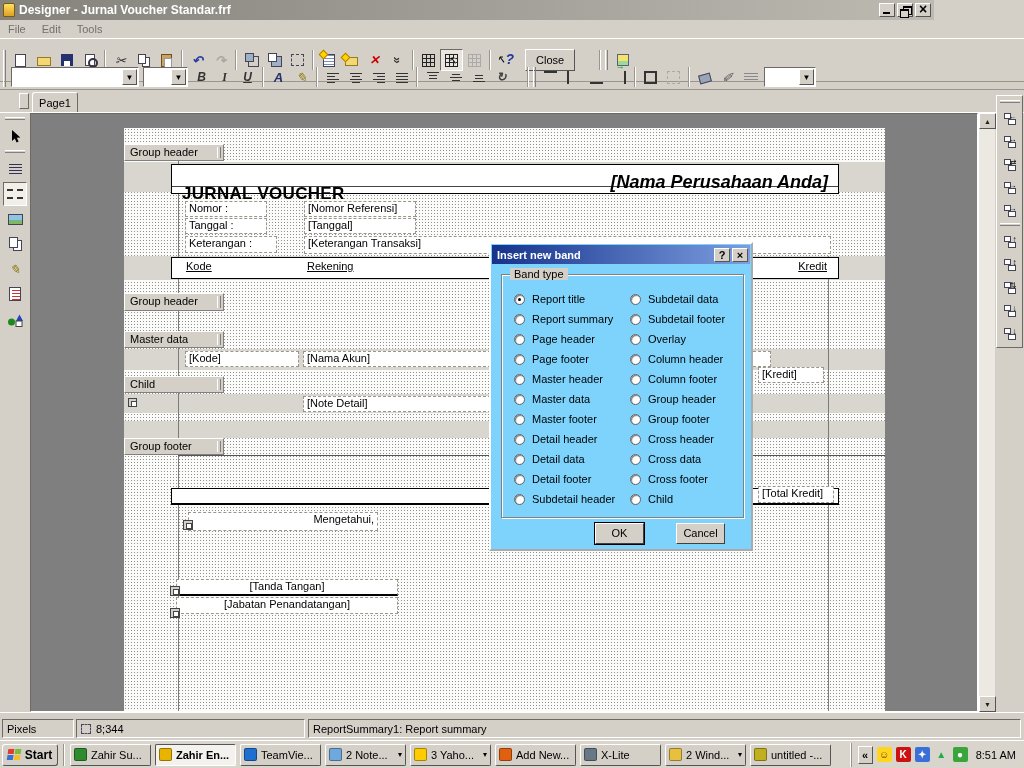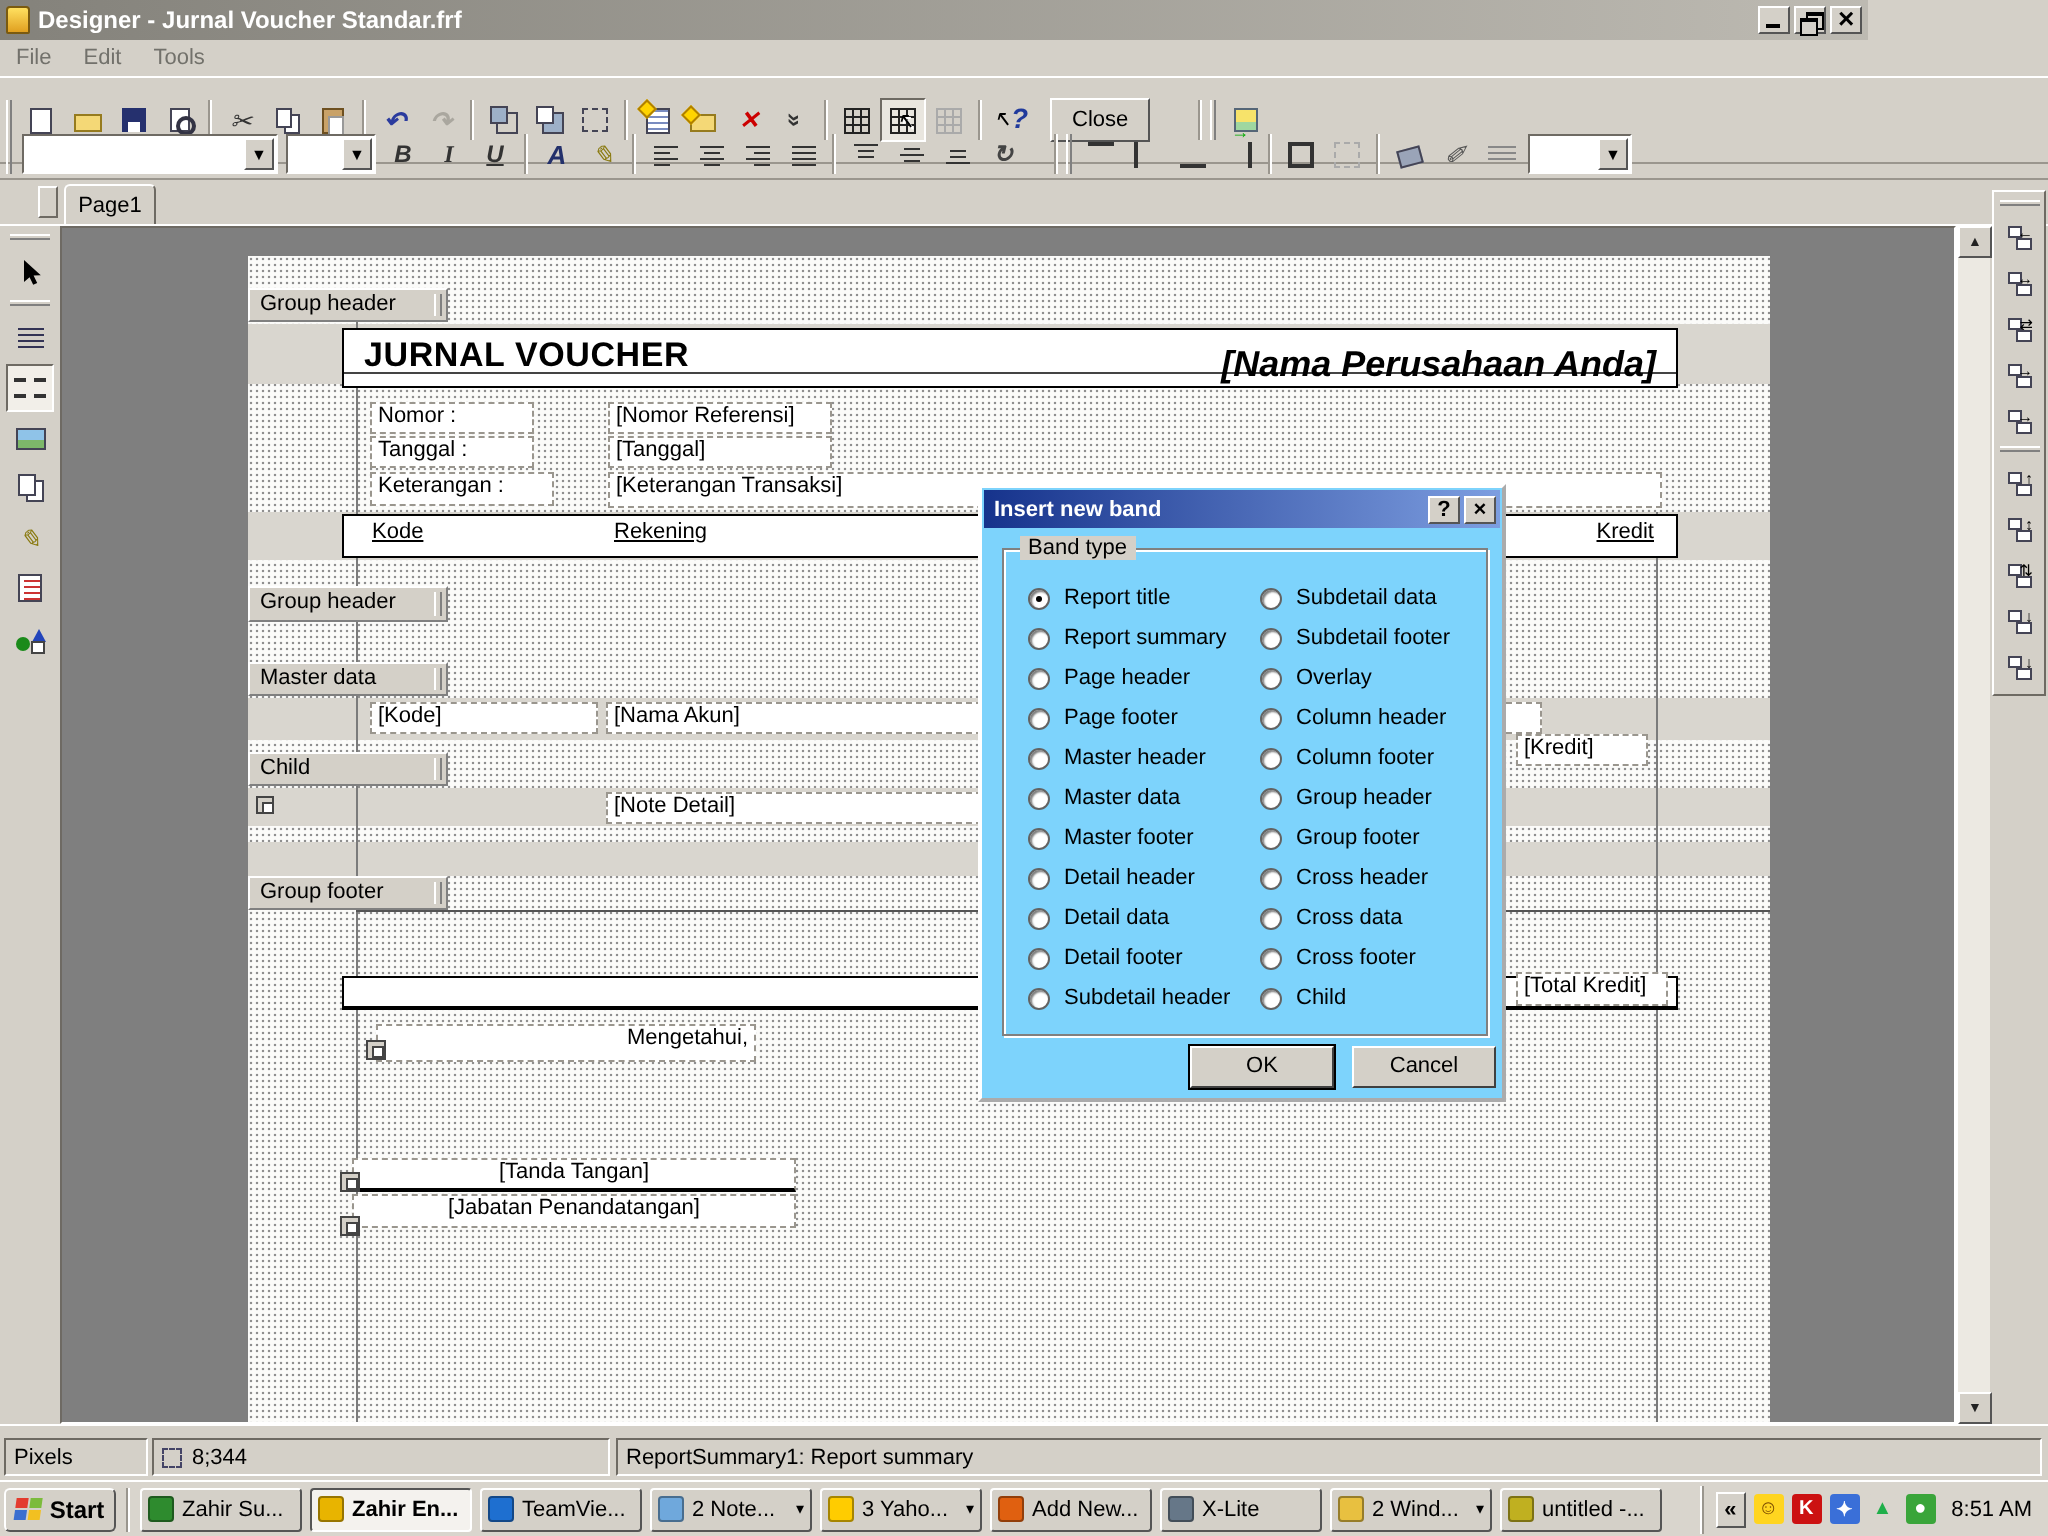--- a/index.html
+++ b/index.html
@@ -99,21 +99,21 @@
   .page{position:absolute;left:93px;top:14px;width:761px;height:584px;background-color:#fbfbf9;background-image:radial-gradient(#8f8f8f 0.7px,transparent 0.8px);background-size:3px 3px}
   .strip{position:absolute;left:0;width:761px;background:#d9d6cf}
   .btab{position:absolute;left:0;width:100px;height:17px;background:#d4d0c8;border:1px solid;border-color:#fff #808080 #808080 #fff;padding:1px 5px;white-space:nowrap}
   .btab::after{content:"";position:absolute;right:2px;top:2px;bottom:2px;width:2px;border-left:1px solid #fff;border-right:1px solid #808080}
   .fbox{position:absolute;background:#fff;border:1px dashed #9a968e;padding:0px 3px;white-space:nowrap;overflow:hidden}
   .bbox{position:absolute;background:#fff;border:1px solid #000}
   .vguide{position:absolute;width:0;border-left:1px solid #7b7b7b}
   .hline{position:absolute;height:0;border-top:1px solid #555}
   .mark{position:absolute;width:10px;height:10px;background:#d4d0c8;border:1px solid #444}
   .mark::after{content:"";position:absolute;left:2px;top:2px;width:4px;height:4px;border:1px solid #444;background:#fff}
-  .rtitle{font-size:17px;font-weight:bold;letter-spacing:.3px;padding:3px 0 0 10px}
+  .rtitle{font-size:17px;font-weight:bold;letter-spacing:.3px;padding:19px 0 0 10px}
   .rcompany{position:absolute;right:10px;top:7px;font-weight:bold;font-style:italic;font-size:18px}
   .innerline{position:absolute;left:0;right:0;bottom:6px;border-top:1px solid #444}
   .colhdr{position:absolute;top:2px;text-decoration:underline}
 
   
   .vscroll{position:absolute;left:978px;top:113px;width:17px;height:599px;background:#ece9e2;border-left:1px solid #fff}
   .sarrow{position:absolute;left:0;width:17px;height:16px;background:#d4d0c8;border:1px solid;border-color:#fff #555 #555 #fff;display:flex;align-items:center;justify-content:center;font-size:7px;color:#222}
   .rtools{position:absolute;right:1px;top:95px;width:27px;background:#d4d0c8;border:1px solid;border-color:#fff #6e6a63 #6e6a63 #fff;padding:2px 1px;z-index:5}
   .rtbtn{width:22px;height:22px;margin:1px auto;display:flex;align-items:center;justify-content:center}
   .ricn{width:14px;height:13px;position:relative}
@@ -125,21 +125,21 @@
   .dialog{position:absolute;left:489px;top:242px;width:264px;height:309px;background:#7dd3fc;border:2px outset #fff;z-index:20}
   .dlg-title{height:19px;margin:1px;background:linear-gradient(90deg,#16338c,#7d9ee0);color:#fff;font-weight:bold;display:flex;align-items:center;padding:0 2px 0 5px}
   .dlg-title .t{flex:1}
   .dlg-btn{width:16px;height:14px;margin-left:2px;background:#d4d0c8;border:1px solid;border-color:#fff #555 #555 #fff;display:flex;align-items:center;justify-content:center;font-weight:bold;font-size:11px;color:#000}
   .gbox{position:absolute;left:10px;top:30px;width:243px;height:244px;border:1px solid #808080;box-shadow:inset 1px 1px 0 #fff,1px 1px 0 #fff}
   .gbox-legend{position:absolute;top:-7px;left:8px;background:#d4d0c8;padding:0 4px}
   .radio-col{position:absolute;top:14px}
   .radio-row{display:flex;align-items:center;height:20px}
   .radio{width:11px;height:11px;border-radius:50%;background:#fff;border:1px solid #636363;box-shadow:inset 1px 1px 1px rgba(0,0,0,.5),inset -1px -1px 0 #fff;margin-right:7px;position:relative;flex:0 0 auto}
   .radio.checked::after{content:"";position:absolute;left:3px;top:3px;width:3px;height:3px;background:#000;border-radius:50%}
-  .dbtn{position:absolute;top:279px;width:72px;height:21px;background:#d4d0c8;border:1px solid;border-color:#fff #404040 #404040 #fff;text-align:center;line-height:19px}
+  .dbtn{position:absolute;top:279px;width:49px;height:21px;background:#d4d0c8;border:1px solid;border-color:#fff #404040 #404040 #fff;text-align:center;line-height:19px}
   .dbtn.default{box-shadow:0 0 0 1px #000}
 
   
   .statusbar{position:absolute;left:0;top:712px;width:1024px;height:28px;background:#d4d0c8;border-top:1px solid #fff;padding-top:4px}
   .spanel{position:absolute;top:6px;height:19px;border:1px solid;border-color:#6e6a63 #fff #fff #6e6a63;display:flex;align-items:center;padding:0 4px}
   .coordicn{width:10px;height:10px;border:1px dashed #446;margin-right:5px}
 
   
   .taskbar{position:absolute;left:0;top:740px;width:1024px;height:28px;background:#d9d5cd;border-top:1px solid #fff;display:flex;align-items:center;padding:0 2px}
   .startbtn{width:56px;height:22px;background:#d4d0c8;border:1px solid;border-color:#fff #555 #555 #fff;border-radius:3px;display:flex;align-items:center;justify-content:center;font-weight:bold;font-size:12px}

